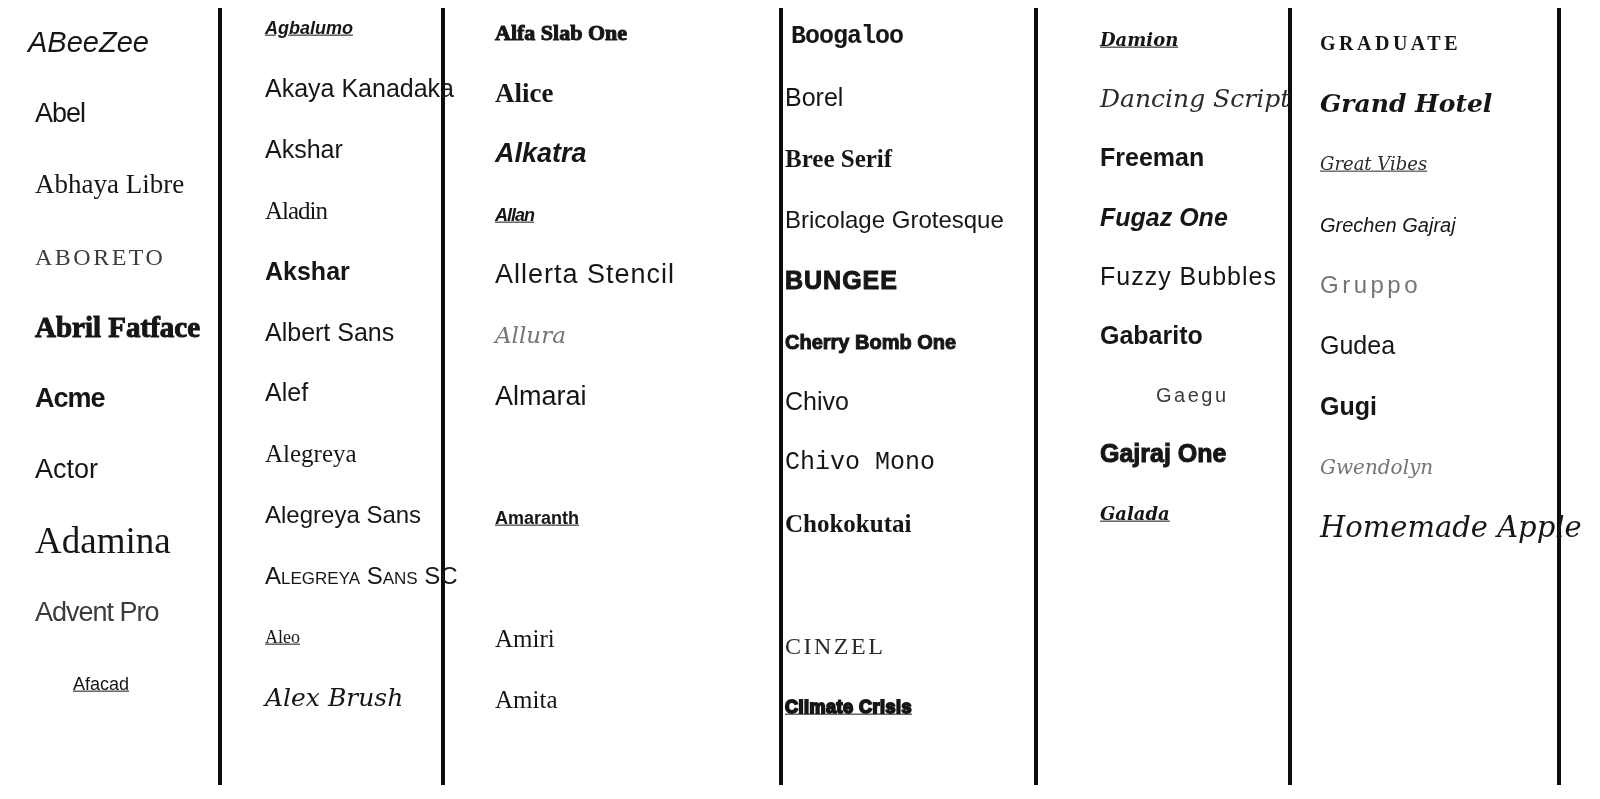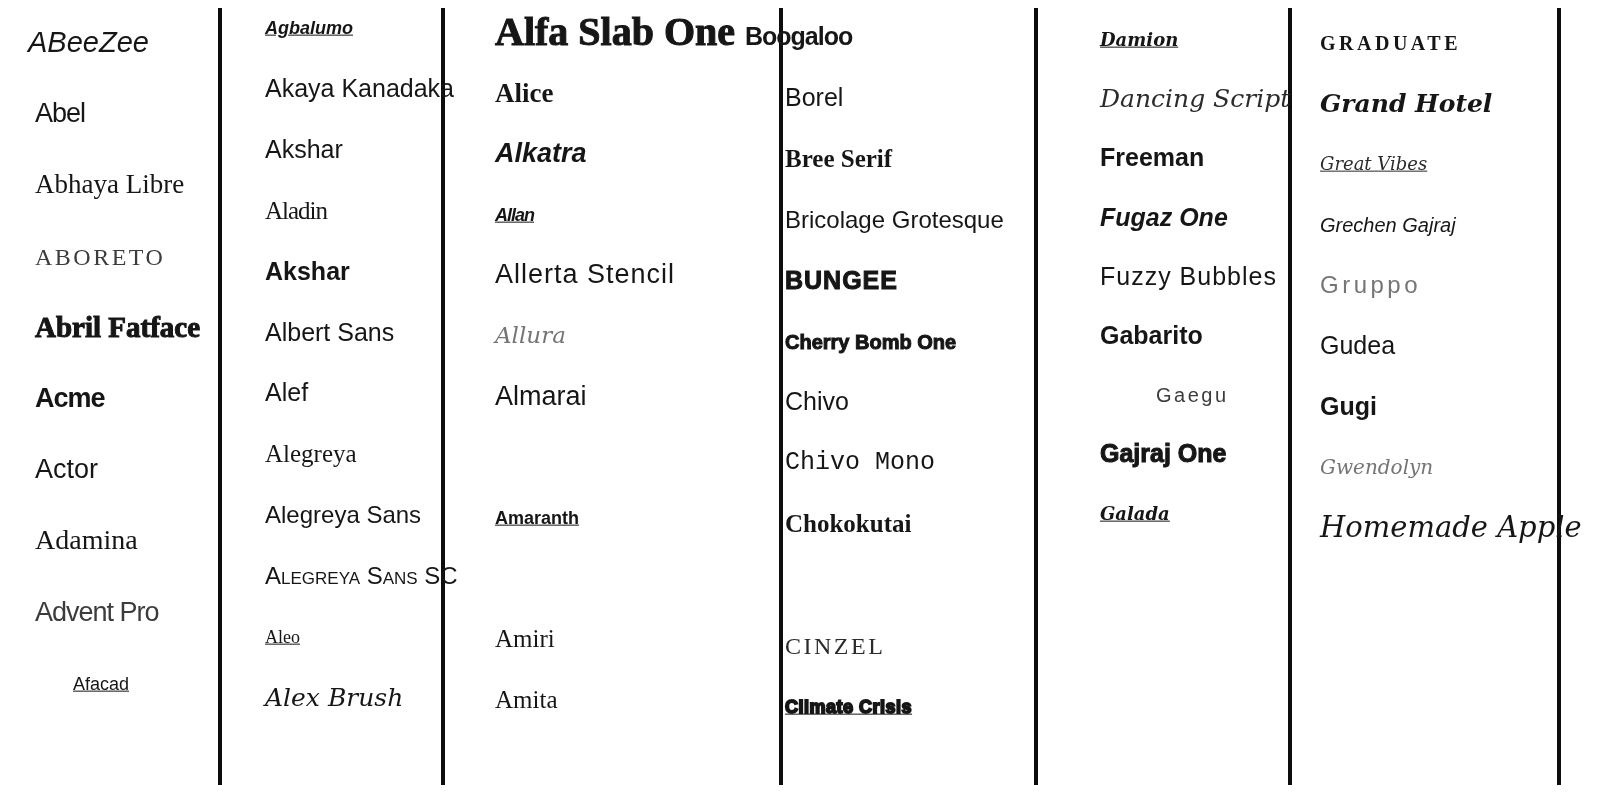--- a/index.html
+++ b/index.html
@@ -38,21 +38,21 @@
   .ls3{letter-spacing:3.5px;}
   .thin{color:#3c3c3c;}
   .dim{color:#2b2b2b;}
   .gray{color:#757575;}
   .fat{-webkit-text-stroke:1px currentColor;}
   .fat2{-webkit-text-stroke:1.8px currentColor; letter-spacing:.5px;}
   .smallcaps{font-variant:small-caps;}
   
   .s21{font-size:23px;} .s23{font-size:20px;} .s24{font-size:24px;}
   .s25{font-size:25px;} .s26{font-size:18px;text-decoration:underline;} .s27{font-size:27px;}
-  .s29{font-size:29px;} .s30{font-size:40px;} .s31{font-size:28px;}
+  .s29{font-size:29px;} .s30{font-size:22px;} .s31{font-size:37px;}
 </style>
 </head>
 <body>
 
 <main id="canvas" style="background-color: rgb(255, 255, 255);">
     <div class="divider" style="left: 218px; background: rgb(13, 13, 13);"></div>
     <div class="divider" style="left: 441px; background: rgb(13, 13, 13);"></div>
     <div class="divider" style="left: 779px; background: rgb(13, 13, 13);"></div>
     <div class="divider" style="left: 1034px; background: rgb(13, 13, 13);"></div>
     <div class="divider" style="left: 1288px; background: rgb(13, 13, 13);"></div>
@@ -89,21 +89,21 @@
       <div class="font-item sans s27 bold italic" style="left: 495px; top: 154.2px;">Alkatra</div>
       <div class="font-item sans s26 bold italic tight" style="left: 495px; top: 214.8px;">Allan</div>
       <div class="font-item sans s27 ls1" style="left: 495px; top: 275.4px;">Allerta Stencil</div>
       <div class="font-item script s21 gray" style="left: 495px; top: 336px;">Allura</div>
       <div class="font-item sans s27" style="left: 495px; top: 396.6px;">Almarai</div>
       <div class="font-item sans s26 bold" style="left: 495px; top: 517.8px;">Amaranth</div>
       <div class="font-item serif s25" style="left: 495px; top: 639px;">Amiri</div>
       <div class="font-item serif s25" style="left: 495px; top: 699.6px;">Amita</div>
     </div>
     <div>
-      <div class="font-item sans s25 bold tight" style="left: 745px; top: 37px;">Boogaloo</div>
+      <div class="font-item sans s25 bold tight" style="left: 791px; top: 37px; font-family: Liberation Mono, monospace;">Boogaloo</div>
       <div class="font-item sans s25" style="left: 785px; top: 97.9px;">Borel</div>
       <div class="font-item serif s25 bold" style="left: 785px; top: 158.8px; text-align: right;">Bree Serif</div>
       <div class="font-item sans s24" style="left: 785px; top: 219.7px;">Bricolage Grotesque</div>
       <div class="font-item sans s25 bold fat ls1" style="left: 785px; top: 280.6px;">BUNGEE</div>
       <div class="font-item sans s23 bold fat" style="left: 785px; top: 341.5px;">Cherry Bomb One</div>
       <div class="font-item sans s25" style="left: 785px; top: 402.4px;">Chivo</div>
       <div class="font-item mono s25" style="left: 785px; top: 463.3px;">Chivo Mono</div>
       <div class="font-item serif s25 bold" style="left: 785px; top: 524.2px;">Chokokutai</div>
       <div class="font-item serif s24 ls2 dim" style="left: 785px; top: 646px;">CINZEL</div>
       <div class="font-item sans s26 bold fat2" style="left: 785px; top: 706.9px;">Climate Crisis</div>

